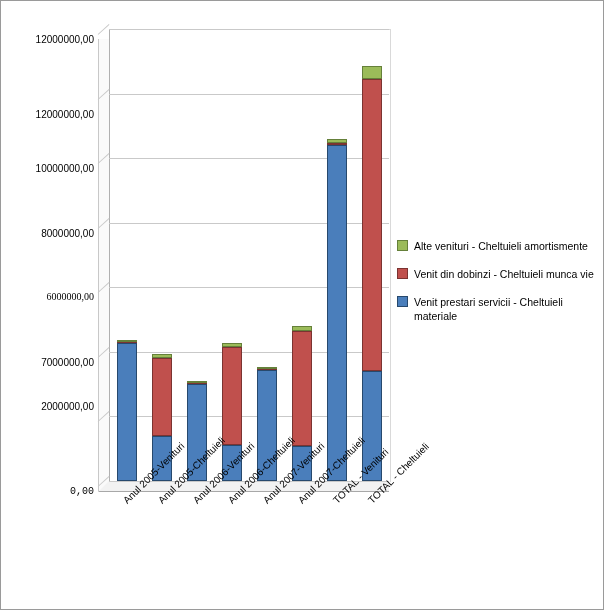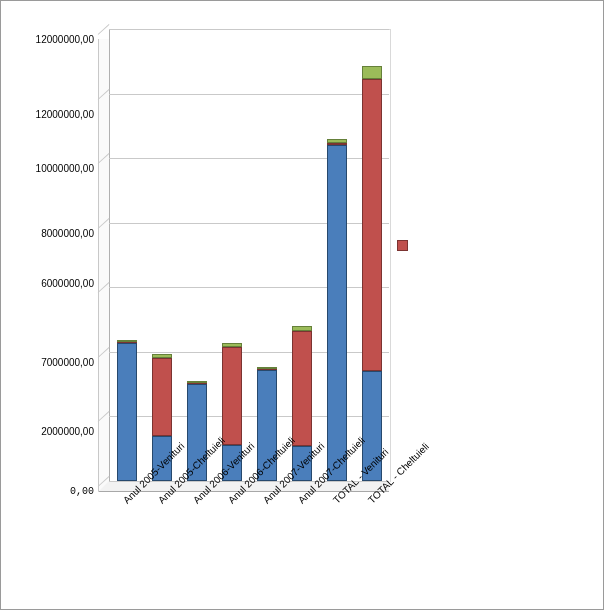--- a/index.html
+++ b/index.html
@@ -182,23 +182,23 @@
         <div style="position: absolute; left: 97px; top: 226.714px; width: 14.8661px; height: 0px; border-top: 1px solid rgb(201, 201, 201); transform-origin: left center; transform: rotate(-42deg);"></div>
         <div class="gridline" style="top: 157.143px;"></div>
         <div style="position: absolute; left: 97px; top: 162.143px; width: 14.8661px; height: 0px; border-top: 1px solid rgb(201, 201, 201); transform-origin: left center; transform: rotate(-42deg);"></div>
         <div class="gridline" style="top: 92.5714px;"></div>
         <div style="position: absolute; left: 97px; top: 97.5714px; width: 14.8661px; height: 0px; border-top: 1px solid rgb(201, 201, 201); transform-origin: left center; transform: rotate(-42deg);"></div>
         <div class="gridline" style="top: 28px;"></div>
         <div style="position: absolute; left: 97px; top: 33px; width: 14.8661px; height: 0px; border-top: 1px solid rgb(201, 201, 201); transform-origin: left center; transform: rotate(-42deg);"></div>
       </div>
     <div class="ylabels" id="ylabels">
         <div class="axis-label" style="top: 490px; font-family: Liberation Mono, monospace;">0,00</div>
-        <div class="axis-label" style="top: 430px;">2000000,00</div>
+        <div class="axis-label" style="top: 405px;">2000000,00</div>
         <div class="axis-label" style="top: 360.857px;">7000000,00</div>
-        <div class="axis-label" style="top: 282px;">6000000,00</div>
+        <div class="axis-label" style="top: 295px; font-family: Liberation Serif, serif;">6000000,00</div>
         <div class="axis-label" style="top: 231.714px;">8000000,00</div>
         <div class="axis-label" style="top: 167.143px;">10000000,00</div>
         <div class="axis-label" style="top: 113px;">12000000,00</div>
         <div class="axis-label" style="top: 38px;">12000000,00</div>
       </div>
 
     <div class="bars" id="bars">
         <div class="bar-group" style="left: 7.5px; width: 20px; height: 452px;">
           <div class="seg s0" style="height: 137.86px; bottom: 0px;"></div>
           <div class="seg s1" style="height: 1.5px; bottom: 137.86px;"></div>
@@ -248,17 +248,26 @@
         <div class="xlabel" style="left: 224.5px; top: 10px;">Anul 2006-Cheltuieli</div>
         <div class="xlabel" style="left: 259.5px; top: 10px;">Anul 2007-Venituri</div>
         <div class="xlabel" style="left: 294.5px; top: 10px;">Anul 2007-Cheltuieli</div>
         <div class="xlabel" style="left: 329.5px; top: 10px;">TOTAL - Venituri</div>
         <div class="xlabel" style="left: 364.5px; top: 10px;">TOTAL - Cheltuieli</div>
       </div>
   </div>
 
   <div class="legend" id="legend">
       <div class="legend-item">
+        <span class="legend-swatch c0"></span>
+        <span class="legend-text">Alte venituri - Cheltuieli amortismente</span>
+      </div>
+      <div class="legend-item">
         <span class="legend-swatch c1"></span>
+        <span class="legend-text">Venit din dobinzi - Cheltuieli munca vie</span>
+      </div>
+      <div class="legend-item">
+        <span class="legend-swatch c2"></span>
+        <span class="legend-text">Venit prestari servicii - Cheltuieli materiale</span>
       </div>
     </div>
 
 </div>
 
 </body></html>

